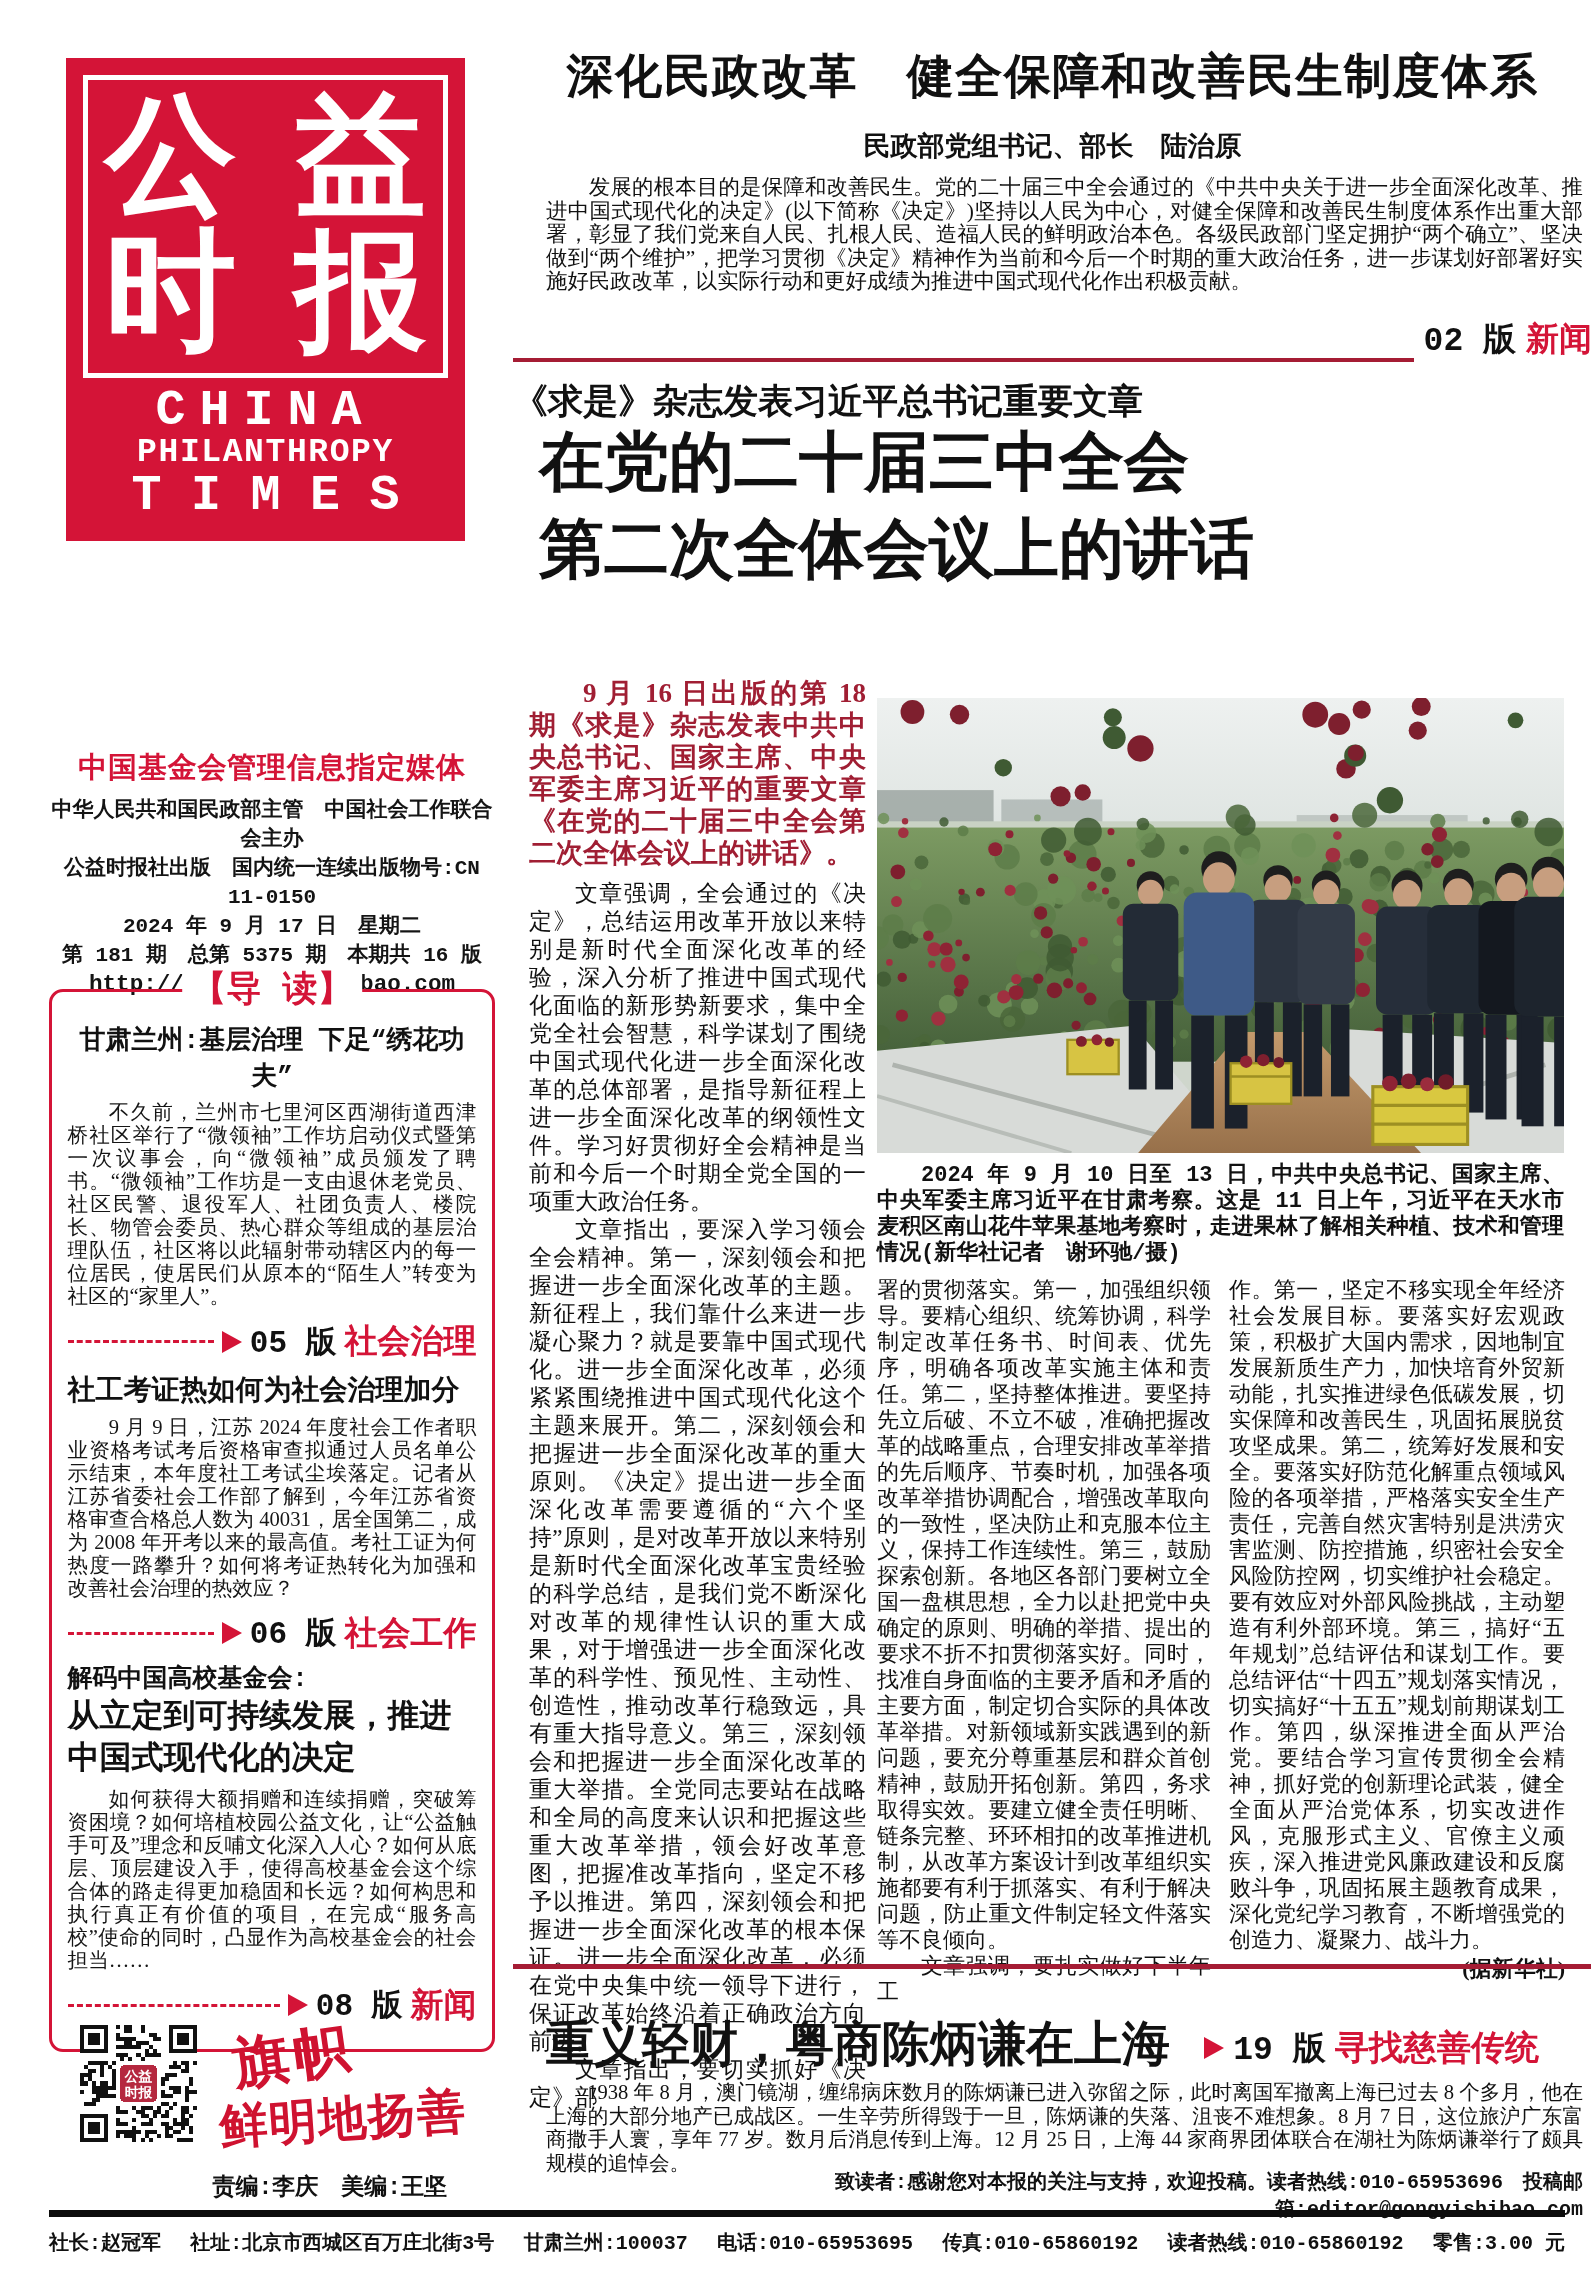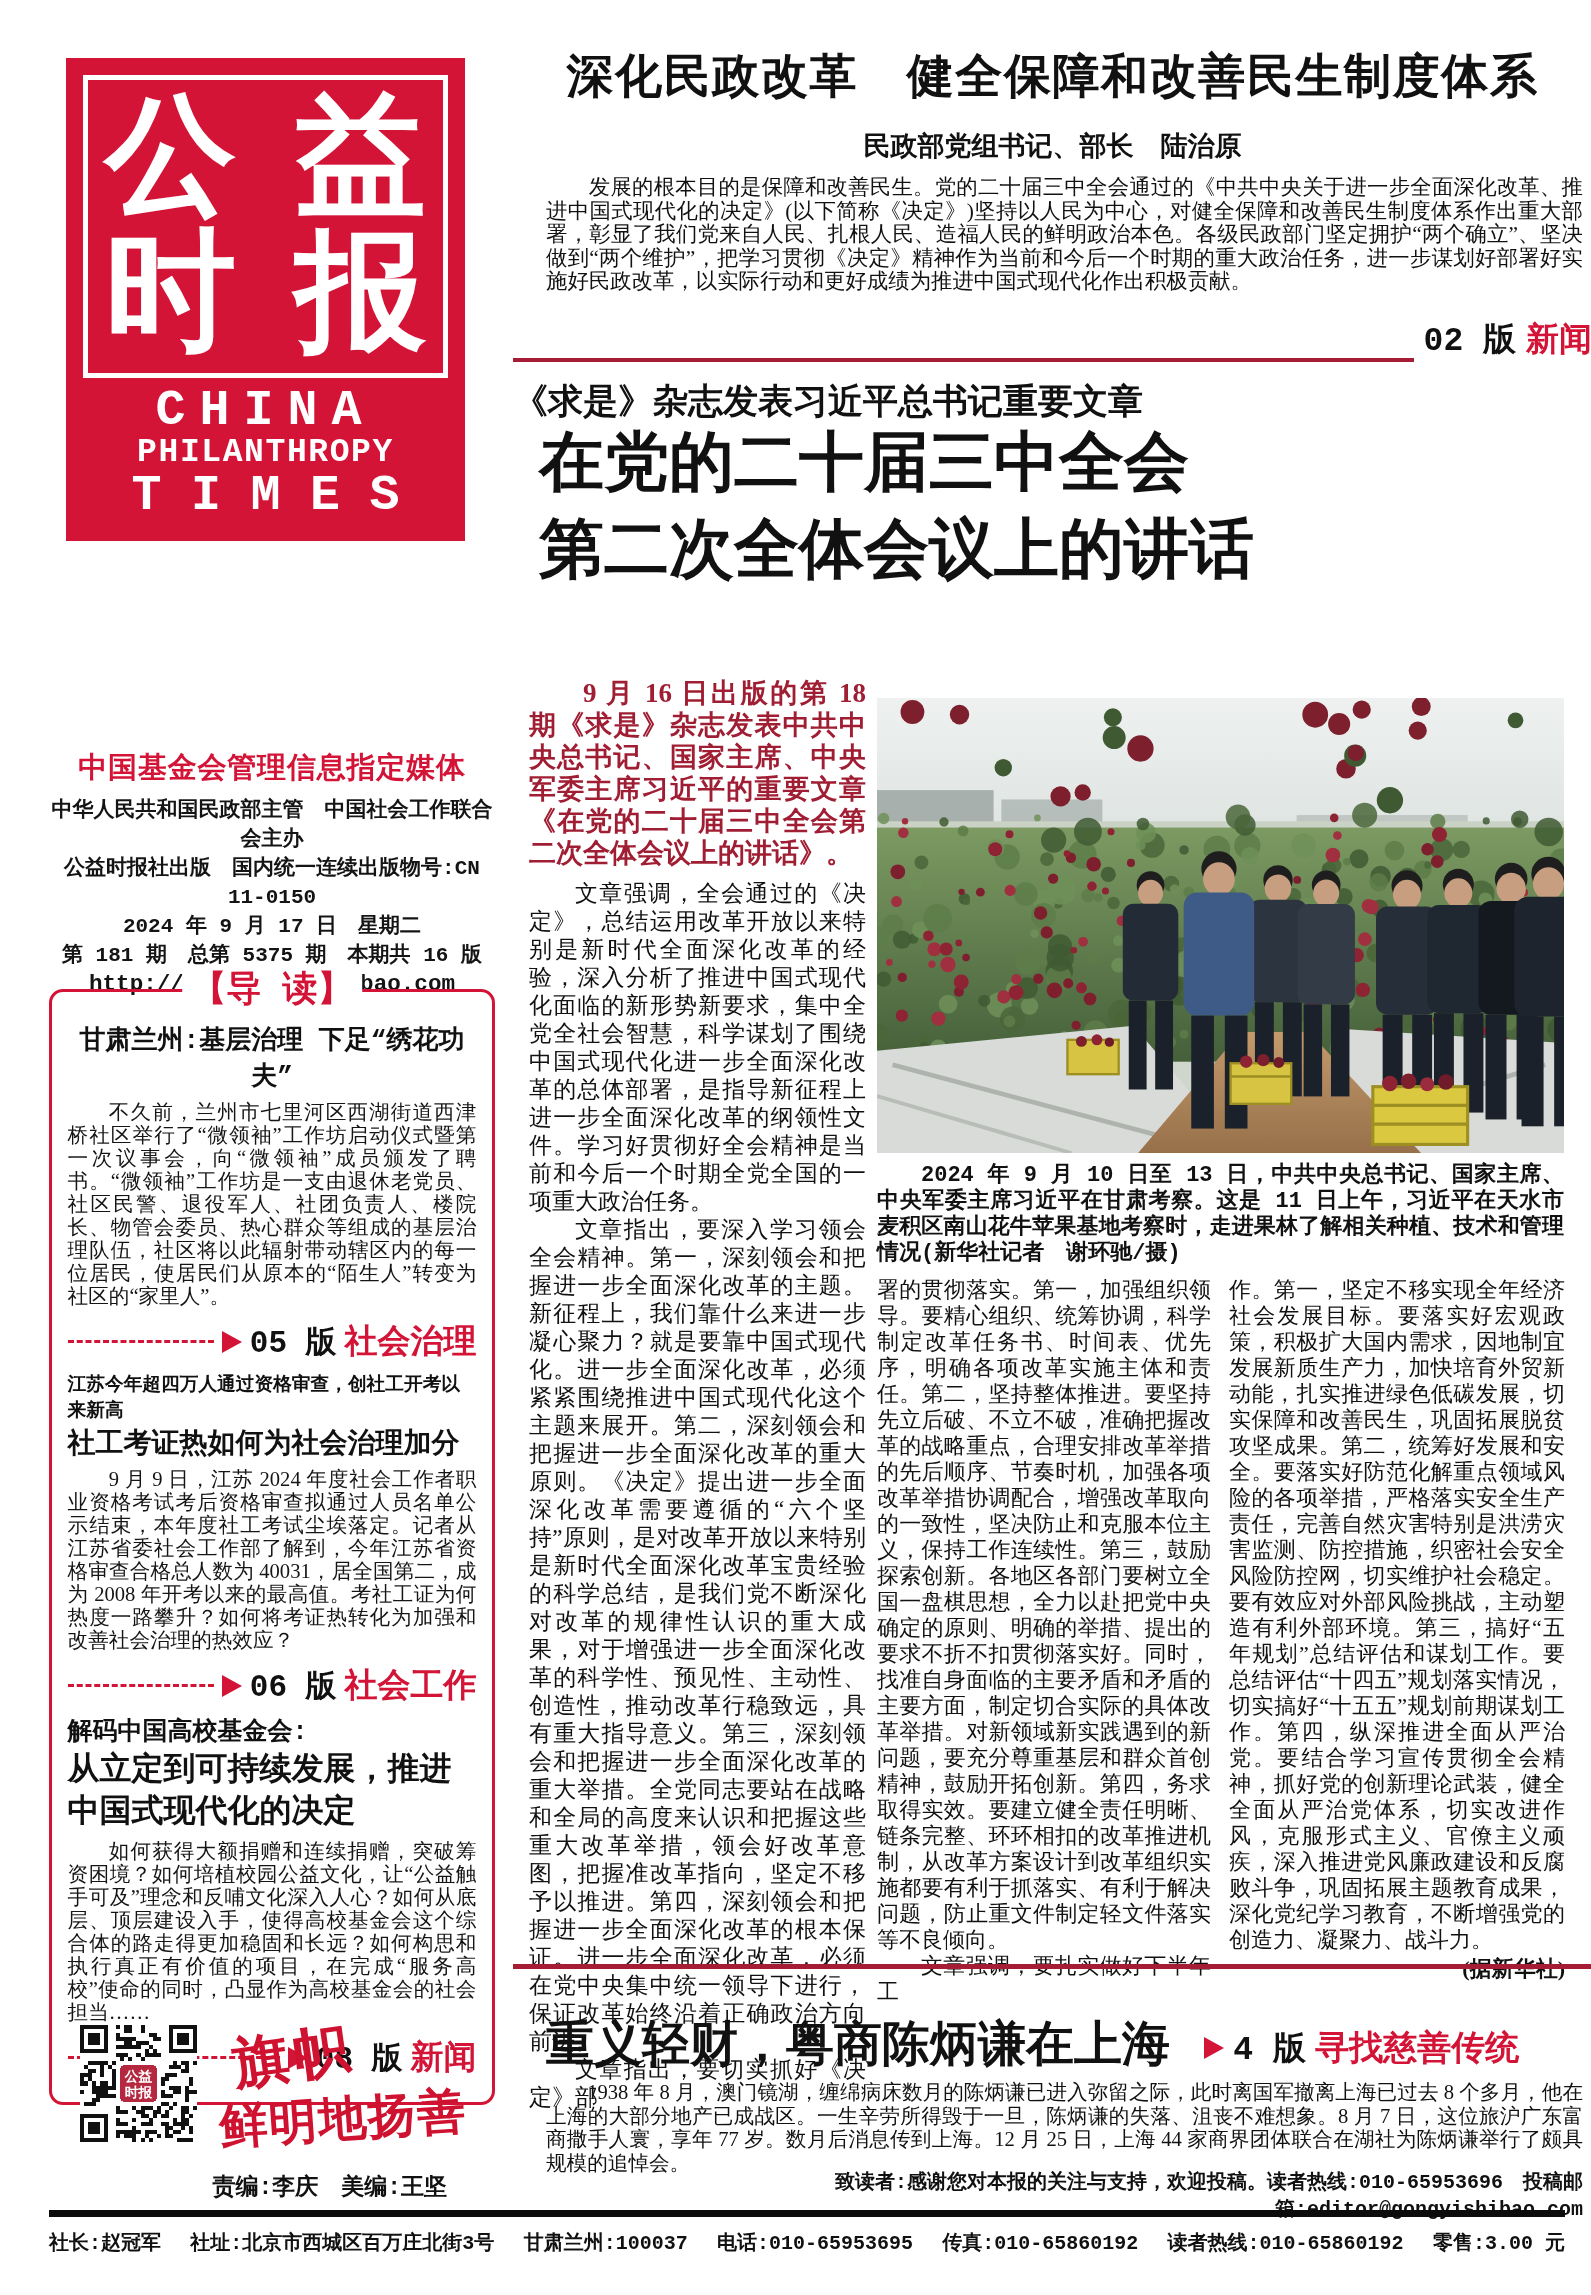--- a/index.html
+++ b/index.html
@@ -137,21 +137,20 @@
       <div class="d-body">不久前，兰州市七里河区西湖街道西津桥社区举行了“微领袖”工作坊启动仪式暨第一次议事会，向“微领袖”成员颁发了聘书。“微领袖”工作坊是一支由退休老党员、社区民警、退役军人、社团负责人、楼院长、物管会委员、热心群众等组成的基层治理队伍，社区将以此辐射带动辖区内的每一位居民，使居民们从原本的“陌生人”转变为社区的“家里人”。</div>
       <div class="jump">
         <span class="dash"></span>
         <span class="tri"></span>
         <span class="pg sans">05 版</span>
         <span class="sec sans">社会治理</span>
       </div>
     </div>
 
     <div>
-      <div class="d-kicker2 sans">江苏今年超四万人通过资格审查，创社工开考以来新高</div>
       <div class="d-title2 sans">社工考证热如何为社会治理加分</div>
       <div class="d-body">9 月 9 日，江苏 2024 年度社会工作者职业资格考试考后资格审查拟通过人员名单公示结束，本年度社工考试尘埃落定。记者从江苏省委社会工作部了解到，今年江苏省资格审查合格总人数为 40031，居全国第二，成为 2008 年开考以来的最高值。考社工证为何热度一路攀升？如何将考证热转化为加强和改善社会治理的热效应？</div>
       <div class="jump">
         <span class="dash"></span>
         <span class="tri"></span>
         <span class="pg sans">06 版</span>
         <span class="sec sans">社会工作</span>
       </div>
     </div>
 
@@ -773,21 +772,21 @@
 
   <div class="abs col3">
     <p>作。第一，坚定不移实现全年经济社会发展目标。要落实好宏观政策，积极扩大国内需求，因地制宜发展新质生产力，加快培育外贸新动能，扎实推进绿色低碳发展，切实保障和改善民生，巩固拓展脱贫攻坚成果。第二，统筹好发展和安全。要落实好防范化解重点领域风险的各项举措，严格落实安全生产责任，完善自然灾害特别是洪涝灾害监测、防控措施，织密社会安全风险防控网，切实维护社会稳定。要有效应对外部风险挑战，主动塑造有利外部环境。第三，搞好“五年规划”总结评估和谋划工作。要总结评估“十四五”规划落实情况，切实搞好“十五五”规划前期谋划工作。第四，纵深推进全面从严治党。要结合学习宣传贯彻全会精神，抓好党的创新理论武装，健全全面从严治党体系，切实改进作风，克服形式主义、官僚主义顽疾，深入推进党风廉政建设和反腐败斗争，巩固拓展主题教育成果，深化党纪学习教育，不断增强党的创造力、凝聚力、战斗力。</p>
     <div class="credit">(据新华社)</div>
   </div>
 
   <div class="abs bottom-rule"></div>
   <div class="abs bottom-title sans">重义轻财，粤商陈炳谦在上海</div>
   <div class="abs bottom-marker">
     <span class="tri"></span>
-    <span class="pg sans">4 版</span>
+    <span class="pg sans">19 版</span>
     <span class="sec sans">寻找慈善传统</span>
   </div>
   <div class="abs bottom-body">1938 年 8 月，澳门镜湖，缠绵病床数月的陈炳谦已进入弥留之际，此时离国军撤离上海已过去 8 个多月，他在上海的大部分地产已成战区。一生辛劳所得毁于一旦，陈炳谦的失落、沮丧不难想象。8 月 7 日，这位旅沪广东富商撒手人寰，享年 77 岁。数月后消息传到上海。12 月 25 日，上海 44 家商界团体联合在湖社为陈炳谦举行了颇具规模的追悼会。</div>
   <div class="abs readers sans">致读者:感谢您对本报的关注与支持，欢迎投稿。读者热线:010-65953696　投稿邮箱:editor@gongyishibao.com</div>
 
   <div class="abs footer-rule"></div>
   <div class="abs footer-row sans">
     <span>社长:赵冠军</span>
     <span>社址:北京市西城区百万庄北街3号</span>
     <span>甘肃兰州:100037</span>

